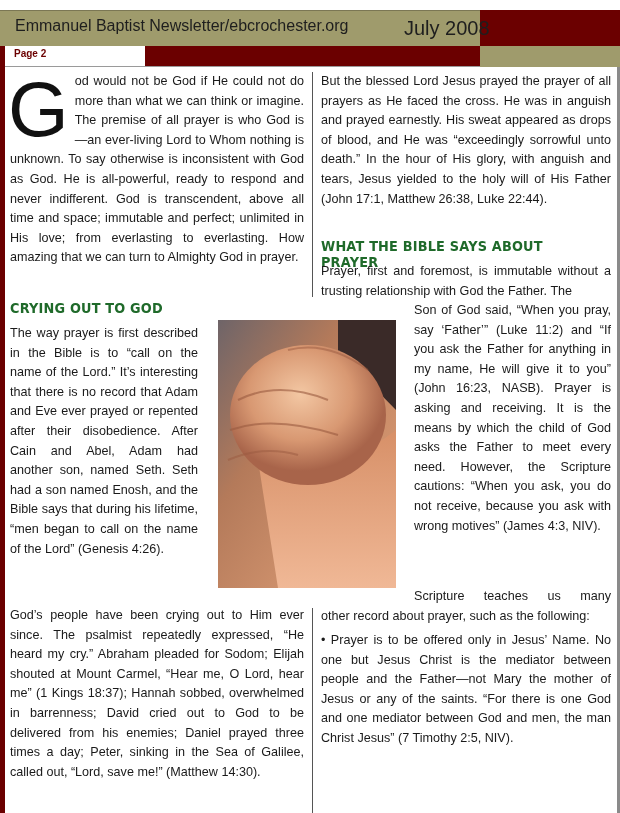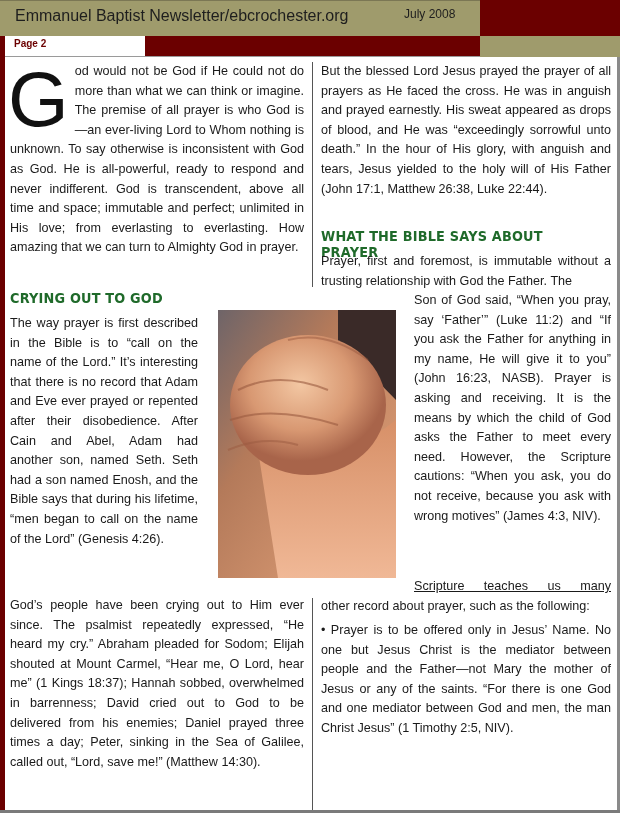--- a/index.html
+++ b/index.html
@@ -2,29 +2,29 @@
 <html><head>
 <meta charset="utf-8">
 <style>
   html, body { margin: 0; padding: 0; }
   body {
     width: 620px; height: 813px; overflow: hidden; position: relative;
     background: #ffffff;
     font-family: "Liberation Sans", sans-serif;
     color: #1a1a1a;
   }
-  .page { position: absolute; left: 0; top: 0; width: 620px; height: 724px; }
+  .page { position: absolute; left: 0; top: 10px; width: 620px; height: 724px; }
   .left-rail { position: absolute; left: 0; top: 36px; width: 5px; height: 775px; background: #6b0000; }
   .bottom-rule { position: absolute; left: 0; top: 810px; width: 620px; height: 3px; background: #7a7a7a; }
   .right-rule { position: absolute; left: 617px; top: 57px; width: 3px; height: 756px; background: #8a8a8a; }
 
   .hdr-top { position: absolute; left: 0; top: 0; width: 480px; height: 36px; background: #9f9b6c; border-top: 1px solid #7b7754; box-sizing: border-box; }
   .hdr-top-red { position: absolute; left: 480px; top: 0; width: 140px; height: 36px; background: #6b0000; }
   .hdr-title { position: absolute; left: 15px; top: 7px; font-size: 16px; color: #1e1e1e; }
-  .hdr-date { position: absolute; left: 404px; top: 7px; font-size: 12px; color: #1e1e1e; }
+  .hdr-date { position: absolute; left: 404px; top: 7px; font-size: 20px; color: #1e1e1e; }
 
   .hdr-bot-white { position: absolute; left: 4px; top: 36px; width: 141px; height: 21px; background: #ffffff; }
   .hdr-bot-red { position: absolute; left: 145px; top: 36px; width: 335px; height: 21px; background: #6b0000; }
   .hdr-bot-olive { position: absolute; left: 480px; top: 36px; width: 140px; height: 21px; background: #9f9b6c; }
   .page-label { position: absolute; left: 14px; top: 38px; font-size: 10px; font-weight: bold; color: #6b0000; }
   .hdr-underline { position: absolute; left: 4px; top: 56px; width: 476px; height: 1px; background: #9a9a9a; }
 
   .col-divider { position: absolute; left: 312px; top: 62px; width: 1px; height: 225px; background: #555; }
   .col-divider2 { position: absolute; left: 312px; top: 598px; width: 1px; height: 212px; background: #555; }
 
@@ -98,18 +98,18 @@
     </svg>
   </div>
 
   <div class="para" style="left:321px; top:62px; width:290px;">But the blessed Lord Jesus prayed the prayer of all prayers as He faced the cross. He was in anguish and prayed earnestly. His sweat appeared as drops of blood, and He was “exceedingly sorrowful unto death.” In the hour of His glory, with anguish and tears, Jesus yielded to the holy will of His Father (John 17:1, Matthew 26:38, Luke 22:44).</div>
 
   <div class="heading" style="left:321px; top:228px;">What the Bible Says About Prayer</div>
 
   <div class="para" style="left:321px; top:252px; width:290px;">Prayer, first and foremost, is immutable without a trusting relationship with God the Father. The</div>
   <div class="para" style="left:414px; top:291px; width:197px;">Son of God said, “When you pray, say ‘Father’” (Luke 11:2) and “If you ask the Father for anything in my name, He will give it to you” (John 16:23, NASB). Prayer is asking and receiving. It is the means by which the child of God asks the Father to meet every need. However, the Scripture cautions: “When you ask, you do not receive, because you ask with wrong motives” (James 4:3, NIV).</div>
 
-  <div class="para" style="left:414px; top:577px; width:197px; text-align-last:justify;text-decoration:underline;">Scripture teaches us many</div>
+  <div class="para" style="left:414px; top:577px; width:197px; text-align-last:justify;">Scripture teaches us many</div>
   <div class="para" style="left:321px; top:597px; width:290px;">other record about prayer, such as the following:</div>
 
-  <div class="para" style="left:321px; top:621px; width:290px;">• Prayer is to be offered only in Jesus’ Name. No one but Jesus Christ is the mediator between people and the Father—not Mary the mother of Jesus or any of the saints. “For there is one God and one mediator between God and men, the man Christ Jesus” (1 Timothy 2:5, NIV).</div>
+  <div class="para" style="left:321px; top:621px; width:290px;">• Prayer is to be offered only in Jesus’ Name. No one but Jesus Christ is the mediator between people and the Father—not Mary the mother of Jesus or any of the saints. “For there is one God and one mediator between God and men, the man Christ Jesus” (7 Timothy 2:5, NIV).</div>
 
 </div>
 
 </body></html>

